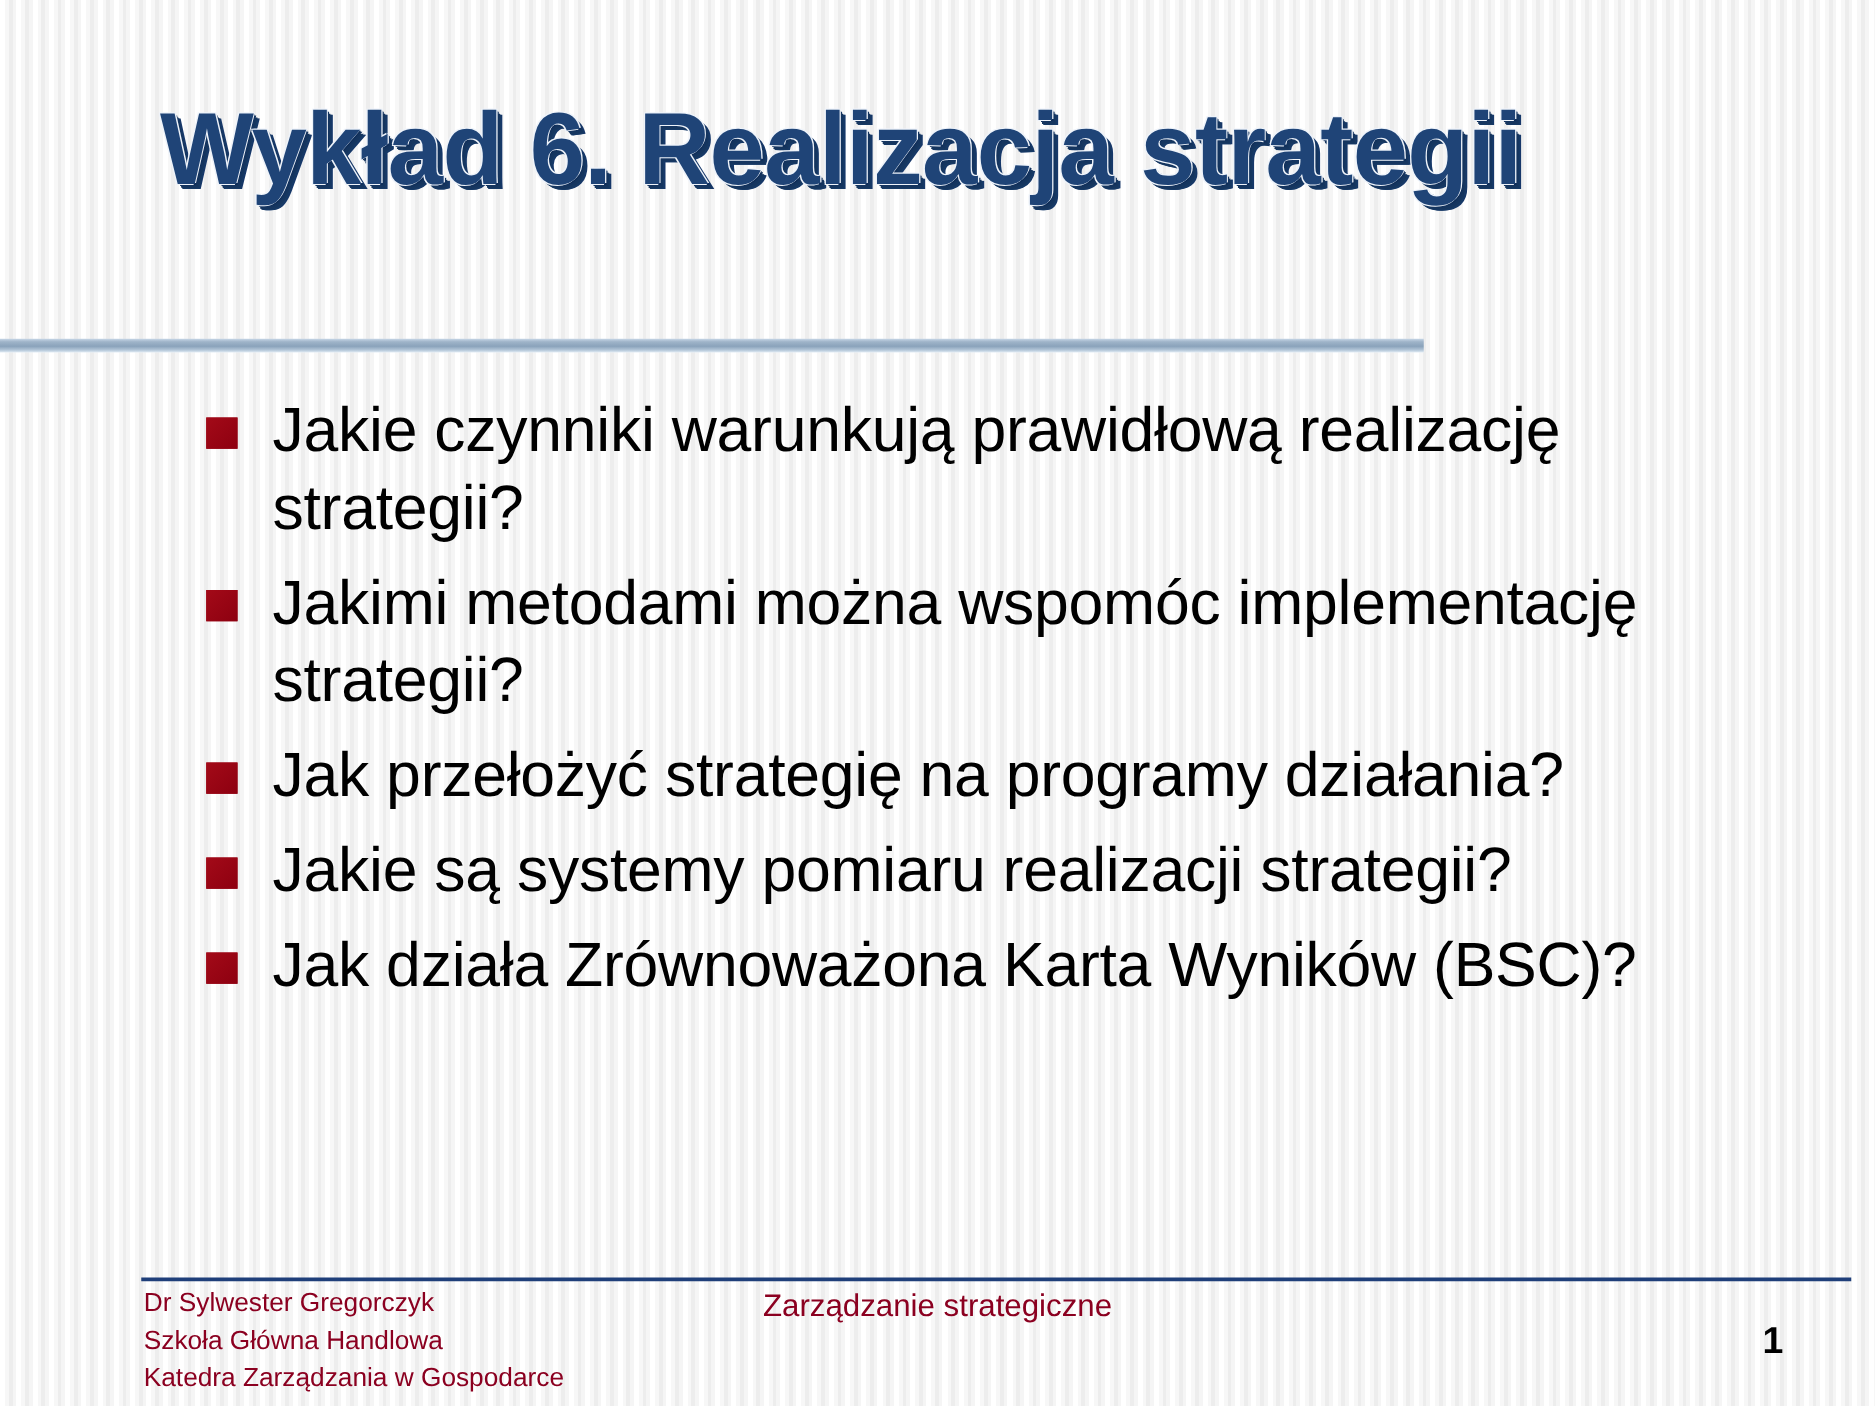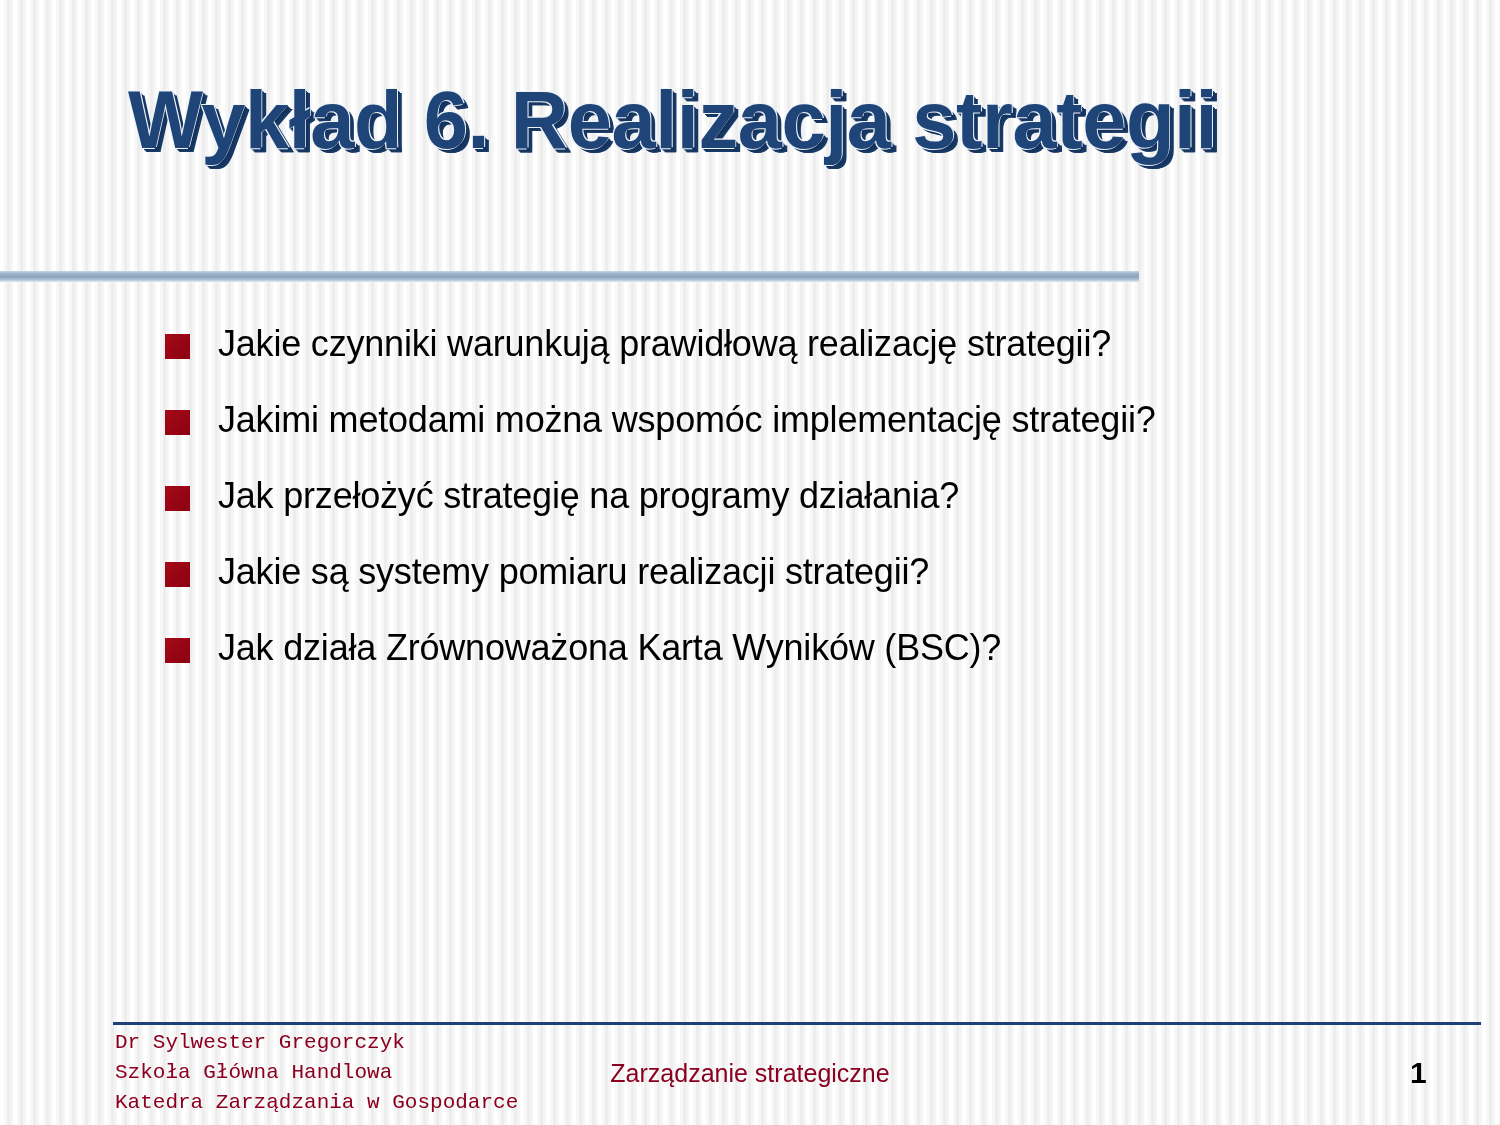--- a/index.html
+++ b/index.html
@@ -99,49 +99,49 @@
     width: 25px;
     height: 25px;
     background: #990011;
     background-image: linear-gradient(135deg, #a30a18 0%, #8d0010 100%);
     margin-top: 21px;
     margin-right: 28px;
   }
   .bullet-text {
     flex: 1 1 auto;
     font-family: "Liberation Sans Narrow", "Liberation Sans", sans-serif;
-    font-size: 36px;
+    font-size: 50px;
     line-height: 62px;
     color: #000000;
     letter-spacing: -0.2px;
   }
 
   
   .footer-rule {
     position: absolute;
     left: 113px;
     top: 1022px;
     width: 1368px;
     height: 3px;
     background: #1f3f7a;
   }
   .footer-left {
     position: absolute;
     left: 115px;
     top: 1028px;
-    font-family: Liberation Mono, monospace;
+    font-family: Liberation Sans, sans-serif;
     font-size: 21px;
     line-height: 30px;
     color: #8b0020;
     white-space: nowrap;
   }
   .footer-center {
     position: absolute;
     left: 0;
-    top: 1058px;
+    top: 1030px;
     width: 1500px;
     text-align: center;
     font-family: "Liberation Sans Narrow", "Liberation Sans", sans-serif;
     font-size: 25px;
     line-height: 30px;
     color: #8b0020;
   }
   .footer-page {
     position: absolute;
     left: 1410px;

